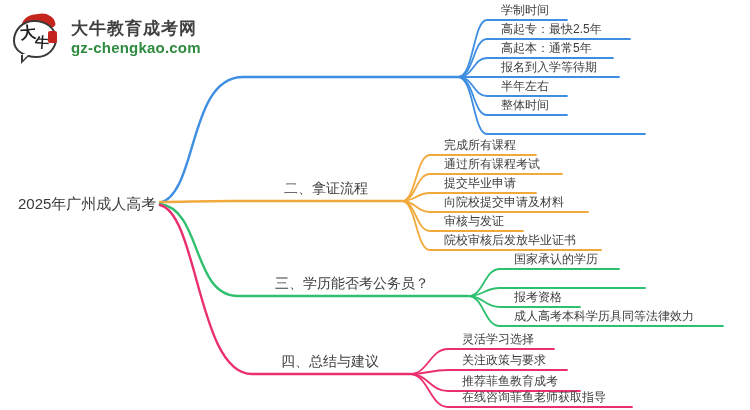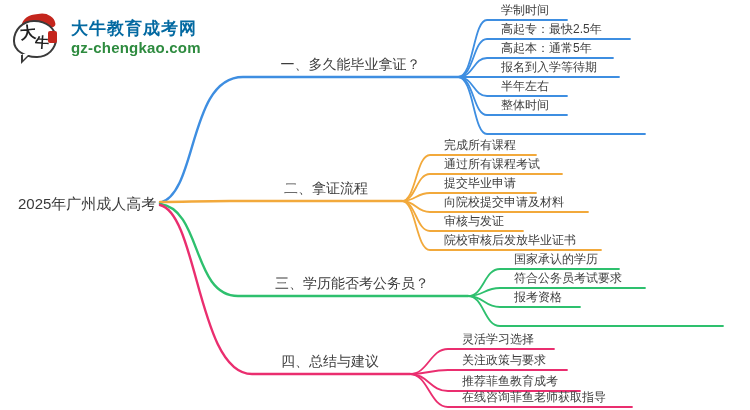--- a/index.html
+++ b/index.html
@@ -19,21 +19,21 @@
   .logo-bubble{position:absolute;left:1px;top:8px;width:40px;height:34px;background:#fff;
                border:2.5px solid #3a3a3a;border-radius:48% 52% 46% 54%/55% 50% 52% 45%;}
   .logo-tail{position:absolute;left:9px;top:43px;width:0;height:0;
              border-left:9px solid #3a3a3a;border-bottom:9px solid transparent;}
   .logo-tail::after{content:"";position:absolute;left:-7px;top:-1px;width:0;height:0;
              border-left:6px solid #fff;border-bottom:6px solid transparent;}
   .logo-char-da{position:absolute;left:8px;top:11px;font-size:16px;font-weight:bold;color:#222;transform:rotate(-6deg);}
   .logo-char-niu{position:absolute;left:23px;top:22px;font-size:14px;font-weight:bold;color:#222;transform:rotate(4deg);}
   .logo-seal{position:absolute;left:36px;top:19px;width:9px;height:12px;background:#c4261d;border-radius:2px;}
   .brand{display:flex;flex-direction:column;margin-top:7px;}
-  .brand-name{font-size:17px;font-weight:bold;color:#0369a1;letter-spacing:1px;line-height:20px;}
+  .brand-name{font-size:17px;font-weight:bold;color:#404040;letter-spacing:1px;line-height:20px;}
   .brand-url{font-size:15px;font-weight:bold;color:#2e8b3f;line-height:15px;margin-top:1px;letter-spacing:0.2px;}
 </style>
 </head>
 <body>
 
 <div id="canvas">
 
   <svg class="wires" viewBox="0 0 750 410">
     <g stroke="#3E8EE1" fill="none" stroke-linecap="round">
       <path d="M160,203 C198,193 188,77 243,77 H458" stroke-width="2.4"></path>
@@ -80,41 +80,40 @@
       <div class="logo-seal"></div>
     </div>
     <div class="brand">
       <div class="brand-name">大牛教育成考网</div>
       <div class="brand-url">gz-chengkao.com</div>
     </div>
   </div>
 
   <div class="root-label">2025年广州成人高考</div>
 
-  <div class="branch-label" style="left:243px;top:56px;width:215px;">一、多久能毕业拿证？</div>
   <div class="branch-label" style="left:250px;top:180px;width:152px;">二、拿证流程</div>
   <div class="branch-label" style="left:250px;top:353px;width:160px;">四、总结与建议</div>
   <div class="branch-label" style="left:236px;top:275px;width:232px;">三、学历能否考公务员？</div>
 
   <div class="leaf" style="left:501px;top:3px;">学制时间</div>
   <div class="leaf" style="left:501px;top:22px;">高起专：最快2.5年</div>
   <div class="leaf" style="left:501px;top:41px;">高起本：通常5年</div>
   <div class="leaf" style="left:501px;top:60px;">报名到入学等待期</div>
   <div class="leaf" style="left:501px;top:79px;">半年左右</div>
   <div class="leaf" style="left:501px;top:98px;">整体时间</div>
 
   <div class="leaf" style="left:444px;top:138px;">完成所有课程</div>
   <div class="leaf" style="left:444px;top:157px;">通过所有课程考试</div>
   <div class="leaf" style="left:444px;top:176px;">提交毕业申请</div>
   <div class="leaf" style="left:444px;top:195px;">向院校提交申请及材料</div>
   <div class="leaf" style="left:444px;top:214px;">审核与发证</div>
   <div class="leaf" style="left:444px;top:233px;">院校审核后发放毕业证书</div>
 
   <div class="leaf" style="left:514px;top:252px;">国家承认的学历</div>
-  <div class="leaf" style="left:514px;top:271px;">符合公务员考试要求</div>
   <div class="leaf" style="left:514px;top:290px;">报考资格</div>
+  <div class="leaf" style="left:514px;top:309px;">成人高考本科学历具同等法律效力</div>
 
   <div class="leaf" style="left:462px;top:332px;">灵活学习选择</div>
   <div class="leaf" style="left:462px;top:353px;">关注政策与要求</div>
   <div class="leaf" style="left:462px;top:374px;">推荐菲鱼教育成考</div>
   <div class="leaf" style="left:462px;top:390px;">在线咨询菲鱼老师获取指导</div>
 
 </div>
 
 </body></html>

